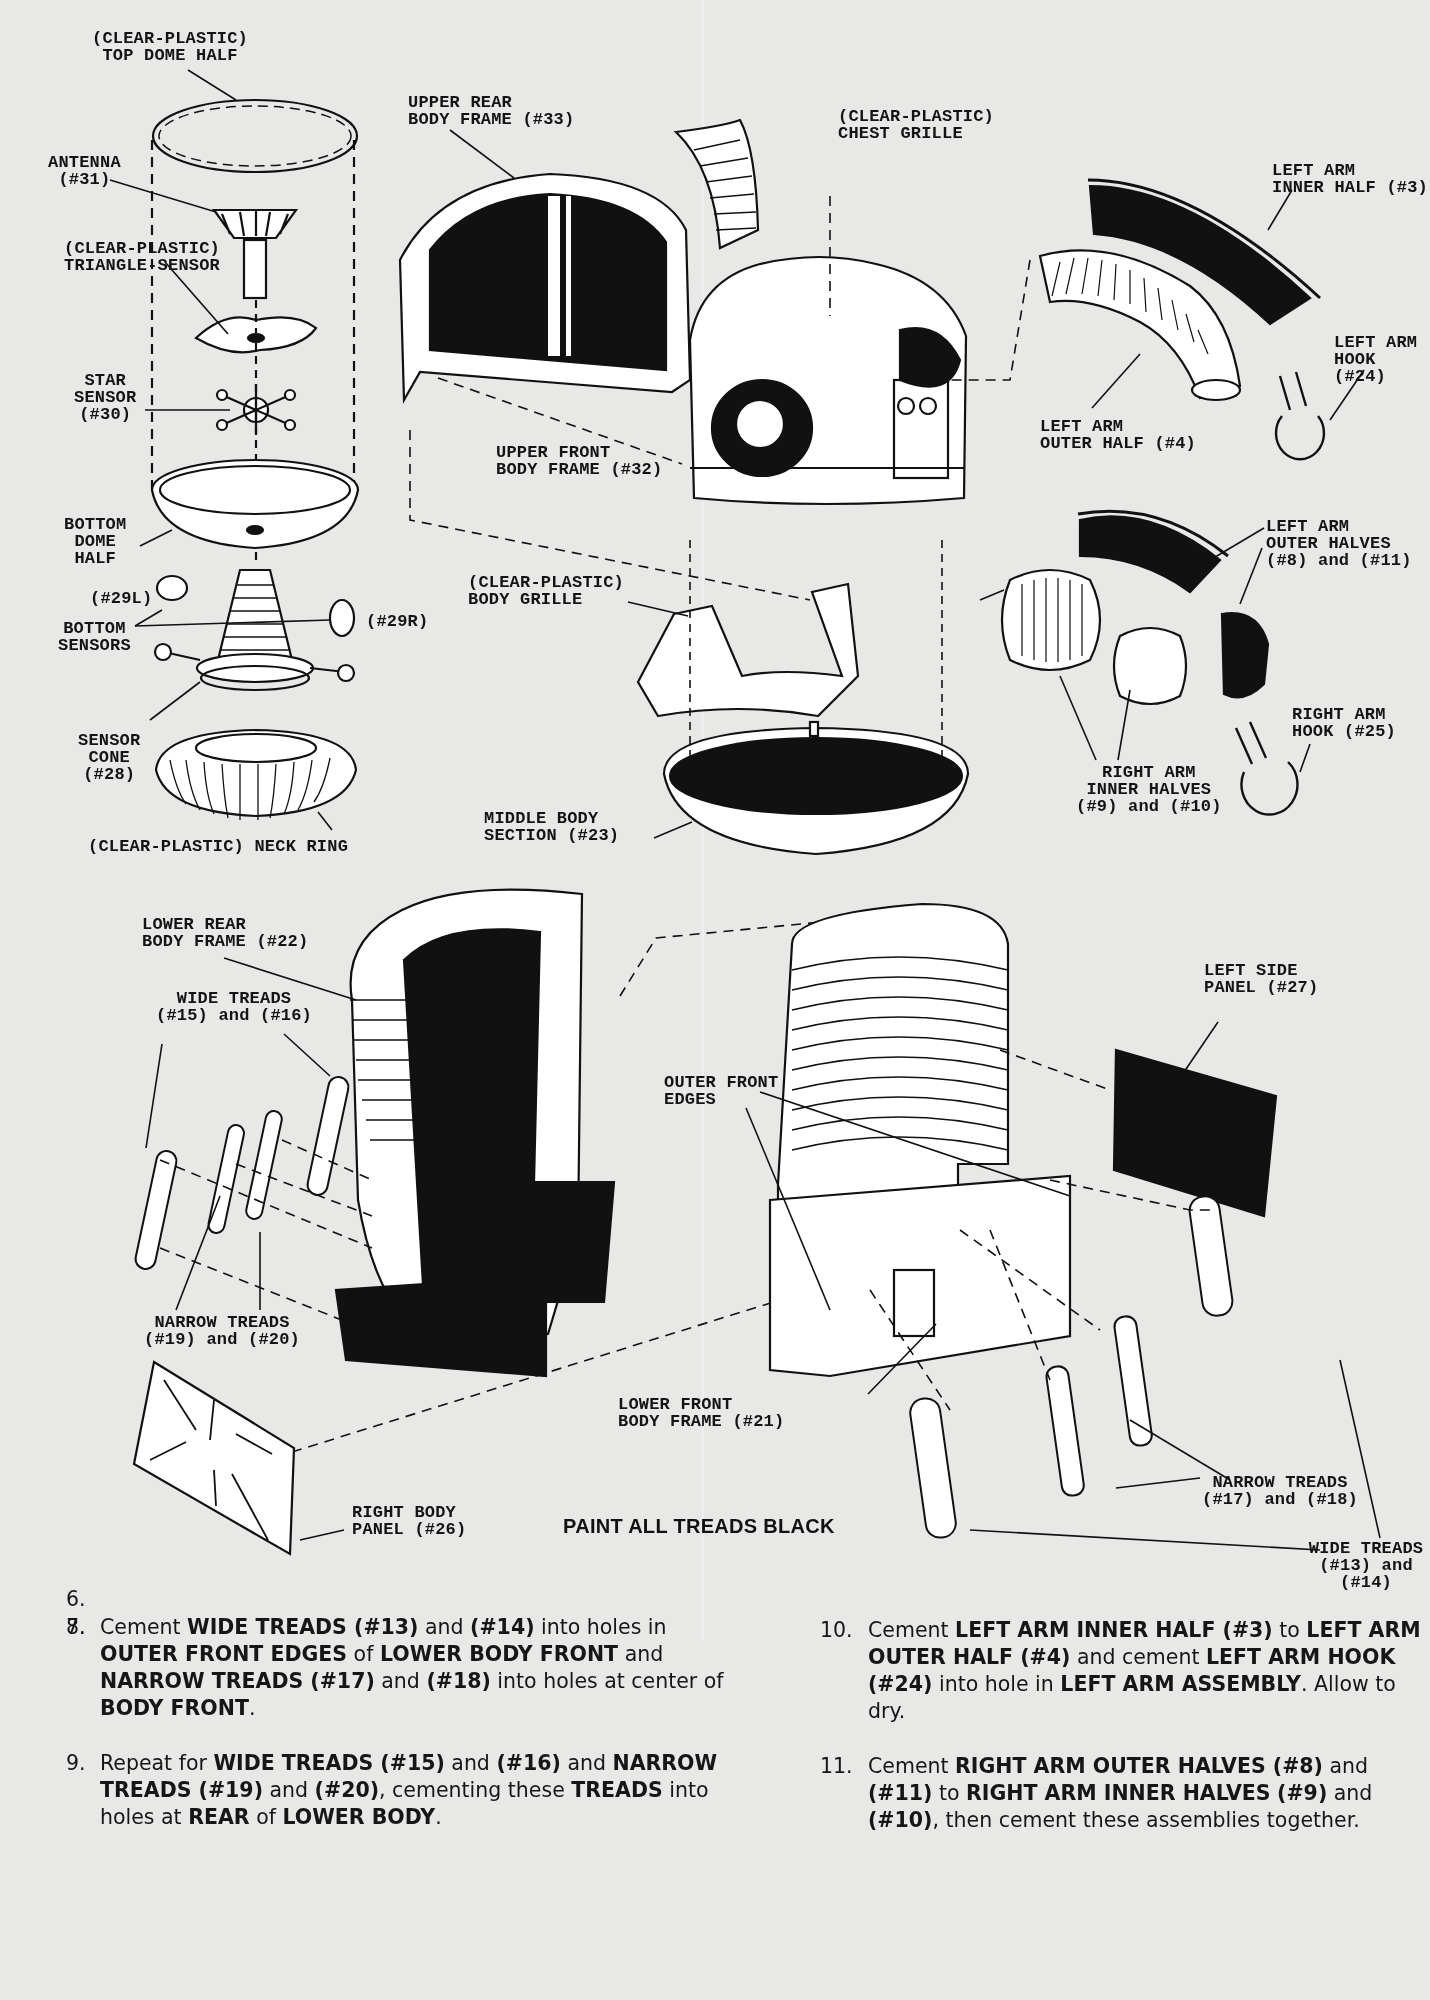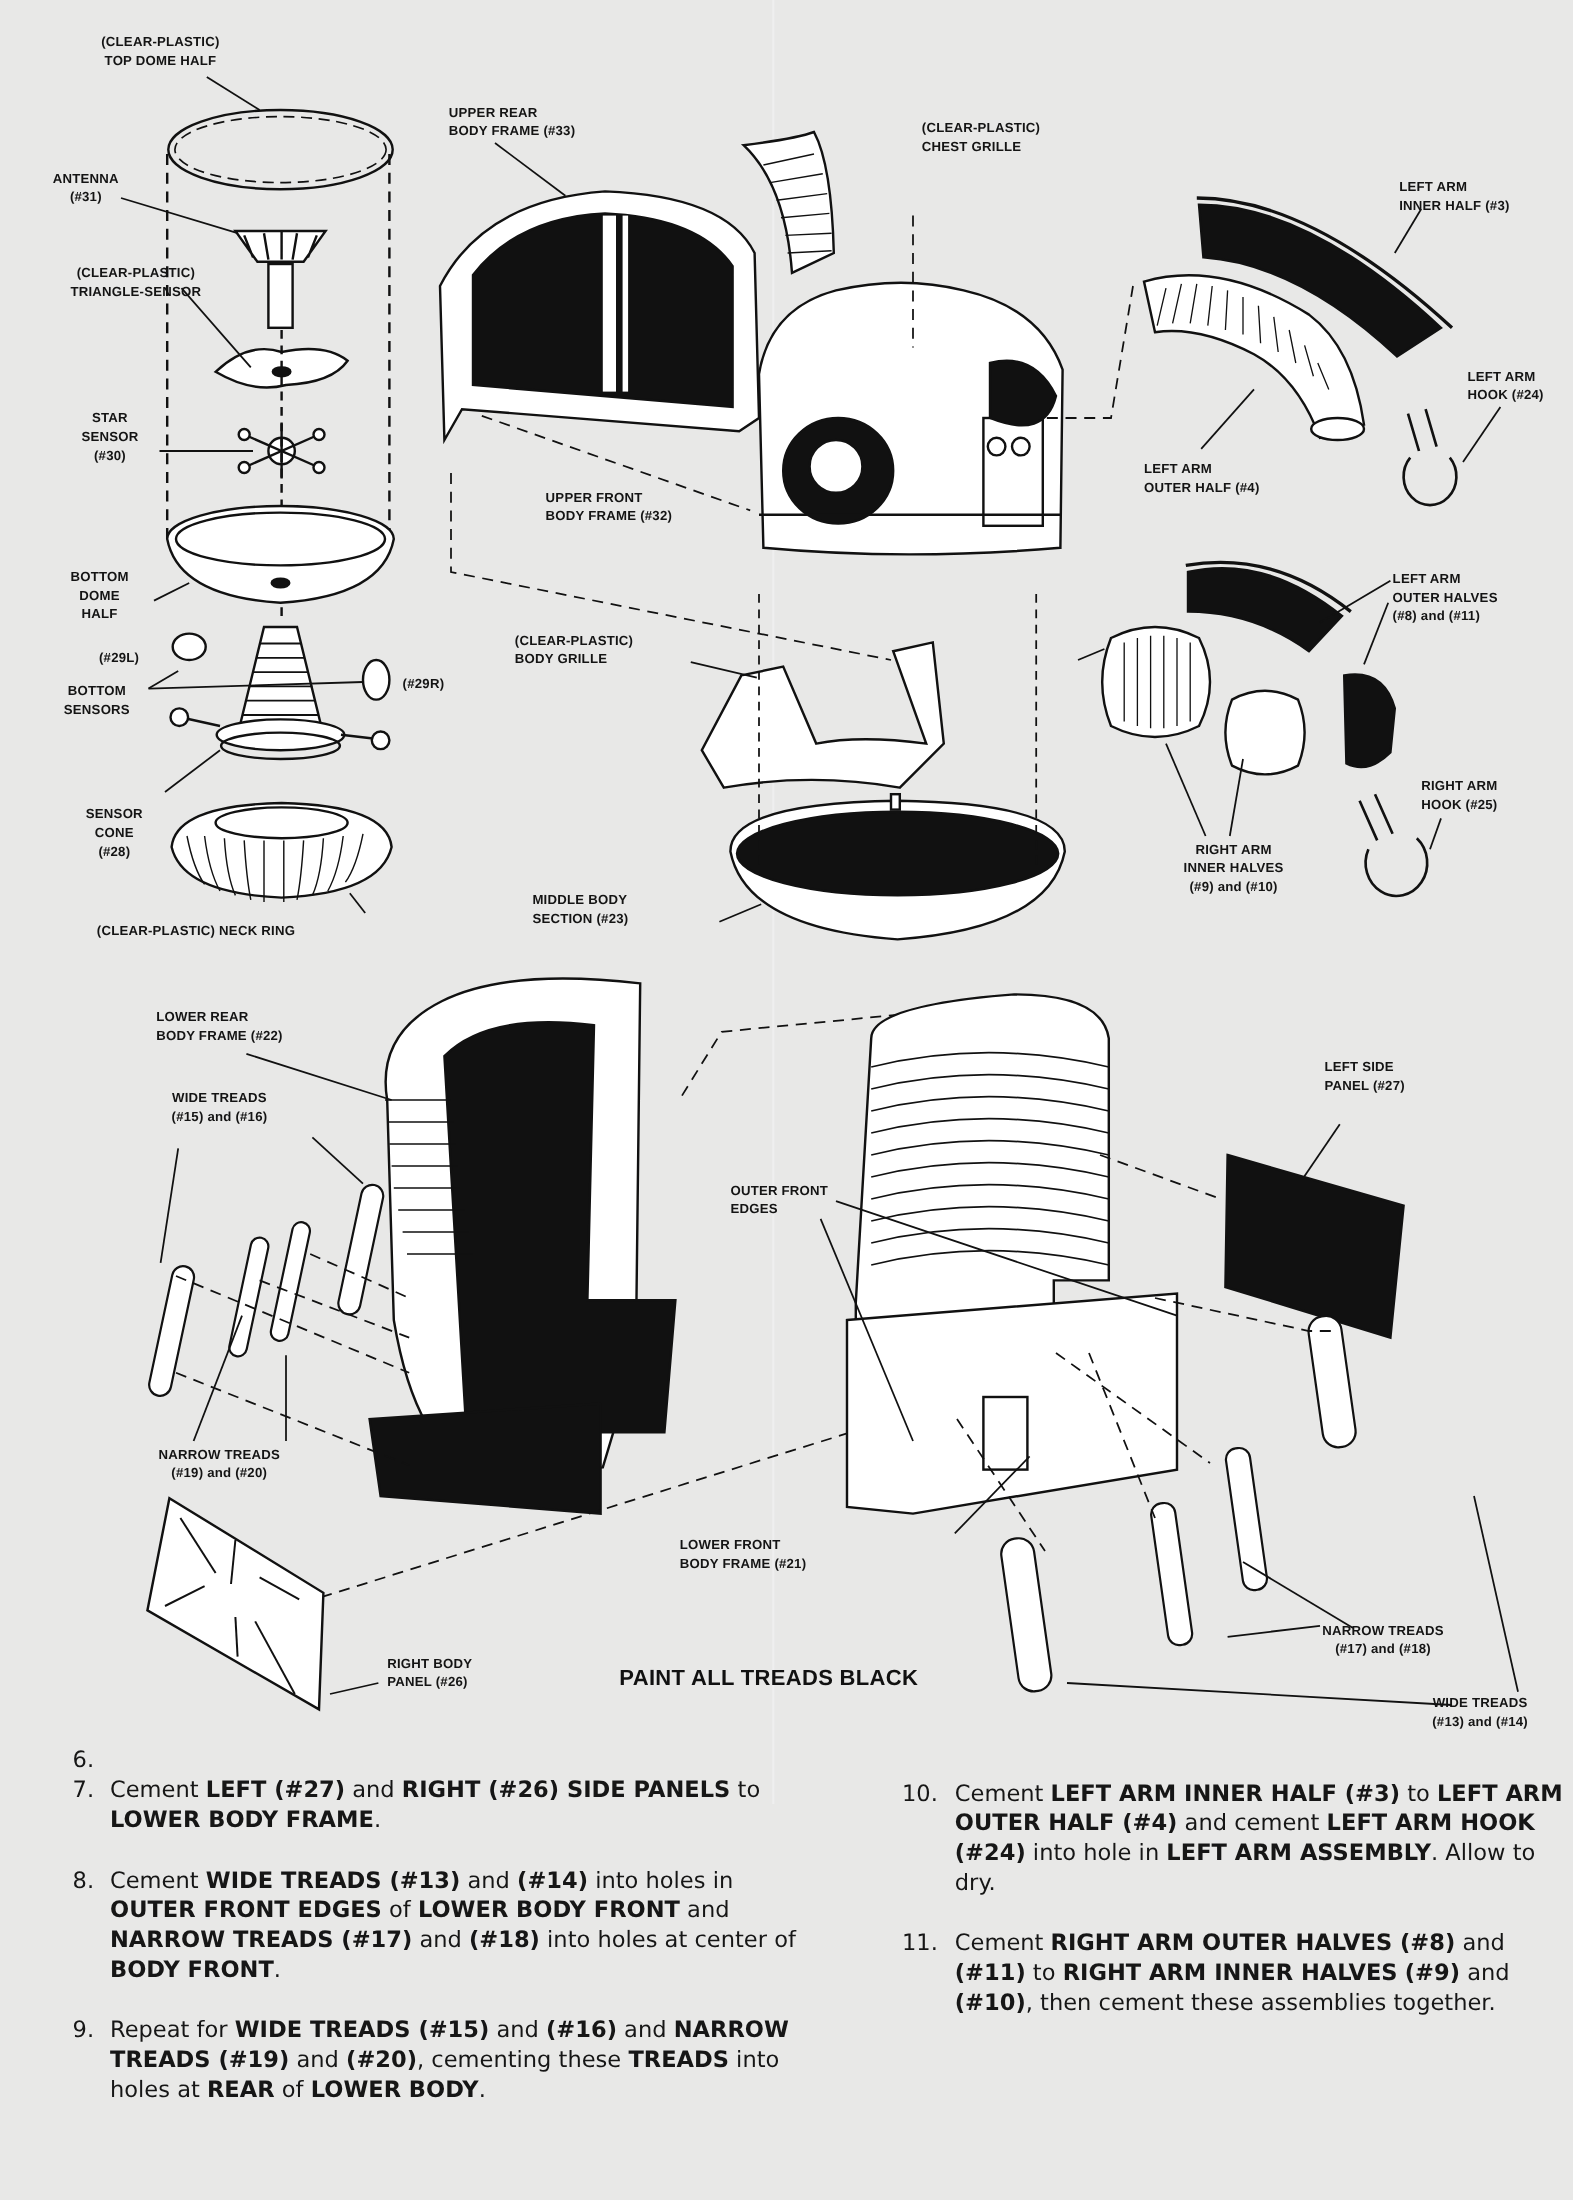--- a/index.html
+++ b/index.html
@@ -6,22 +6,22 @@
     body {
       width: 1430px; height: 2000px; position: relative; overflow: hidden;
       background: #e8e8e7;
       font-family: "DejaVu Sans", sans-serif;
       color: #111;
     }
     .fold { position: absolute; top: 0; left: 702px; width: 2px; height: 1640px; background: #f2f2f2; opacity: .7; }
     svg.art { position: absolute; left: 0; top: 0; }
     .lbl {
       position: absolute;
-      font-family: Liberation Sans, sans-serif;
-      font-weight: bold; font-size: 12px; line-height: 17px;
+      font-family: Liberation Mono, monospace;
+      font-weight: bold; font-size: 17px; line-height: 17px;
       letter-spacing: 0.2px; color: #141414; white-space: pre-line;
     }
     .c { text-align: center; }
     .paint { position: absolute; left: 563px; top: 1515px; font-family: "Liberation Sans", sans-serif; font-weight: bold; font-size: 20px; letter-spacing: .3px; }
     .steps { position: absolute; font-family: "DejaVu Sans", sans-serif; font-size: 20.5px; line-height: 27px; color: #161616; }
     .step { position: relative; padding-left: 34px; margin-bottom: 28px; }
     .step .num { position: absolute; left: 0; top: 0; }
     .steps.right .step { padding-left: 48px; }
     .steps.right .step .num { left: 0; }
     .b { font-weight: bold; }
@@ -314,20 +314,20 @@
 BODY FRAME (#21)</div>
 <div class="lbl c" style="left:1202px;top:1474px;">NARROW TREADS
 (#17) and (#18)</div>
 <div class="lbl c" style="left:1302px;top:1540px;">WIDE TREADS
 (#13) and (#14)</div>
 
 <div class="paint">PAINT ALL TREADS BLACK</div>
 
 <div class="steps left" style="left:66px;top:1586px;width:660px;">
   <div class="step"><span class="num">6.</span></div>
-  <div class="step"><span class="num">7.</span><span><span>Cement </span><span class="b">LEFT (#27)</span><span> and </span><span class="b">RIGHT (#26) SIDE PANELS</span><span> to </span><span class="b">LOWER BODY FRAME</span><span>.</span></span></div>
+  <div class="step"><span class="num">7.</span></div>
   <div class="step"><span class="num">8.</span><span><span>Cement </span><span class="b">WIDE TREADS (#13)</span><span> and </span><span class="b">(#14)</span><span> into holes in </span><span class="b">OUTER FRONT EDGES</span><span> of </span><span class="b">LOWER BODY FRONT</span><span> and </span><span class="b">NARROW TREADS (#17)</span><span> and </span><span class="b">(#18)</span><span> into holes at center of </span><span class="b">BODY FRONT</span><span>.</span></span></div>
   <div class="step"><span class="num">9.</span><span><span>Repeat for </span><span class="b">WIDE TREADS (#15)</span><span> and </span><span class="b">(#16)</span><span> and </span><span class="b">NARROW TREADS (#19)</span><span> and </span><span class="b">(#20)</span><span>, cementing these </span><span class="b">TREADS</span><span> into holes at </span><span class="b">REAR</span><span> of </span><span class="b">LOWER BODY</span><span>.</span></span></div>
 </div>
 <div class="steps right" style="left:820px;top:1617px;width:610px;">
   <div class="step"><span class="num">10.</span><span><span>Cement </span><span class="b">LEFT ARM INNER HALF (#3)</span><span> to </span><span class="b">LEFT ARM OUTER HALF (#4)</span><span> and cement </span><span class="b">LEFT ARM HOOK (#24)</span><span> into hole in </span><span class="b">LEFT ARM ASSEMBLY</span><span>. Allow to dry.</span></span></div>
   <div class="step"><span class="num">11.</span><span><span>Cement </span><span class="b">RIGHT ARM OUTER HALVES (#8)</span><span> and </span><span class="b">(#11)</span><span> to </span><span class="b">RIGHT ARM INNER HALVES</span><span> </span><span class="b">(#9)</span><span> and </span><span class="b">(#10)</span><span>, then cement these assemblies together.</span></span></div>
 </div>
 
 </body></html>

